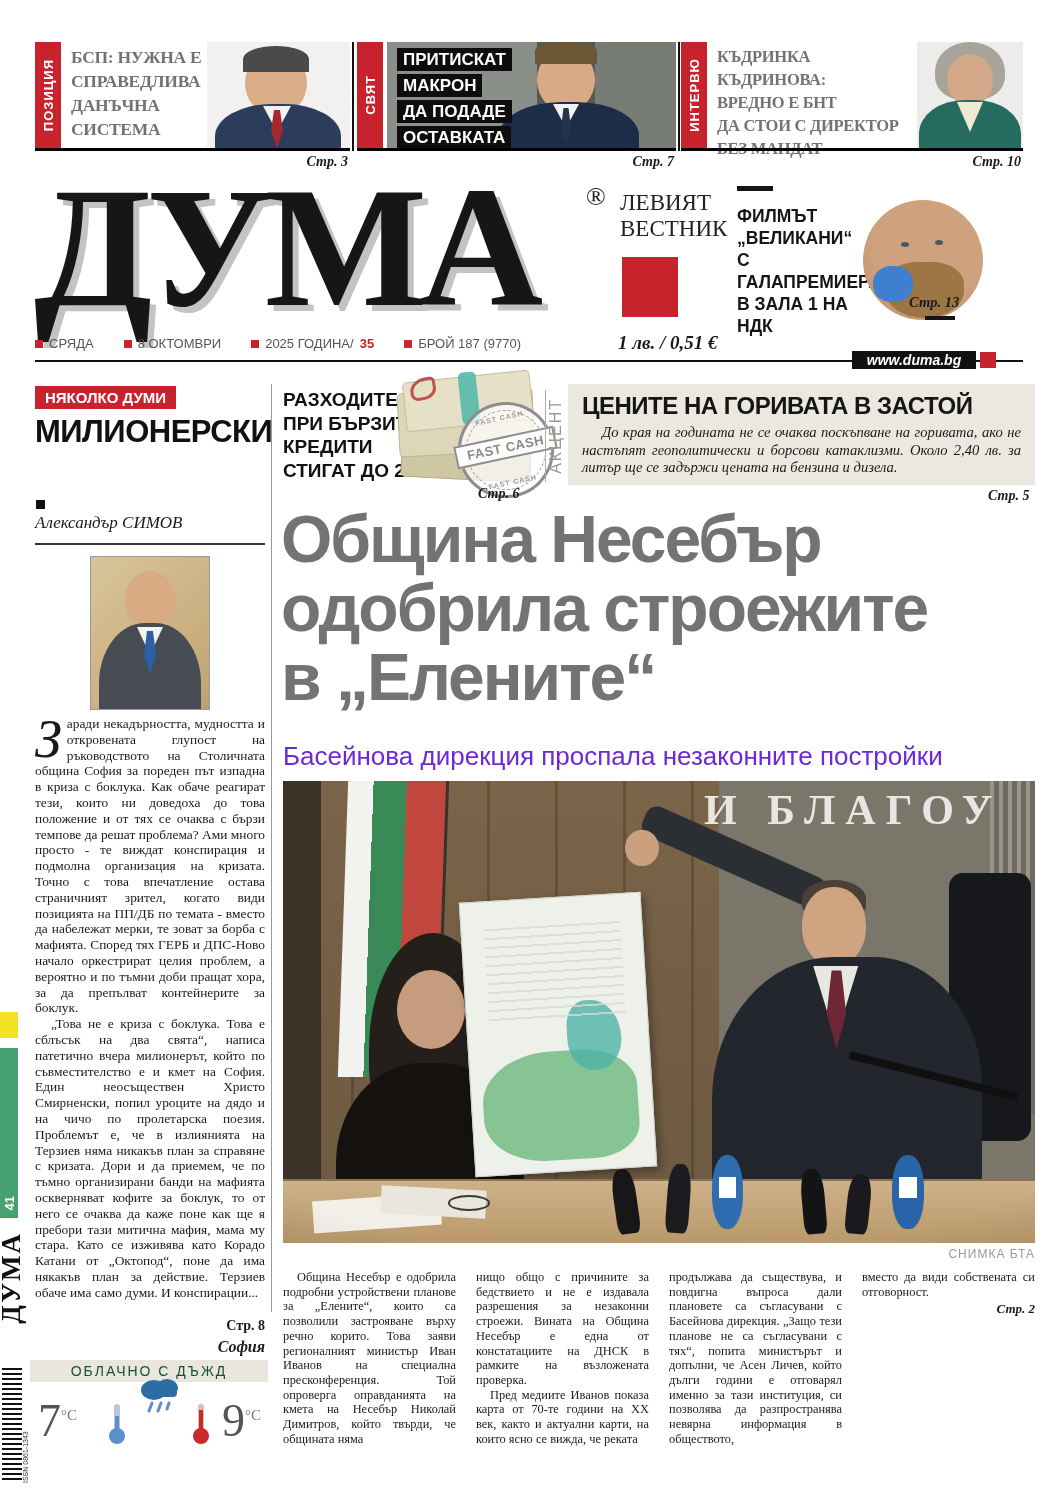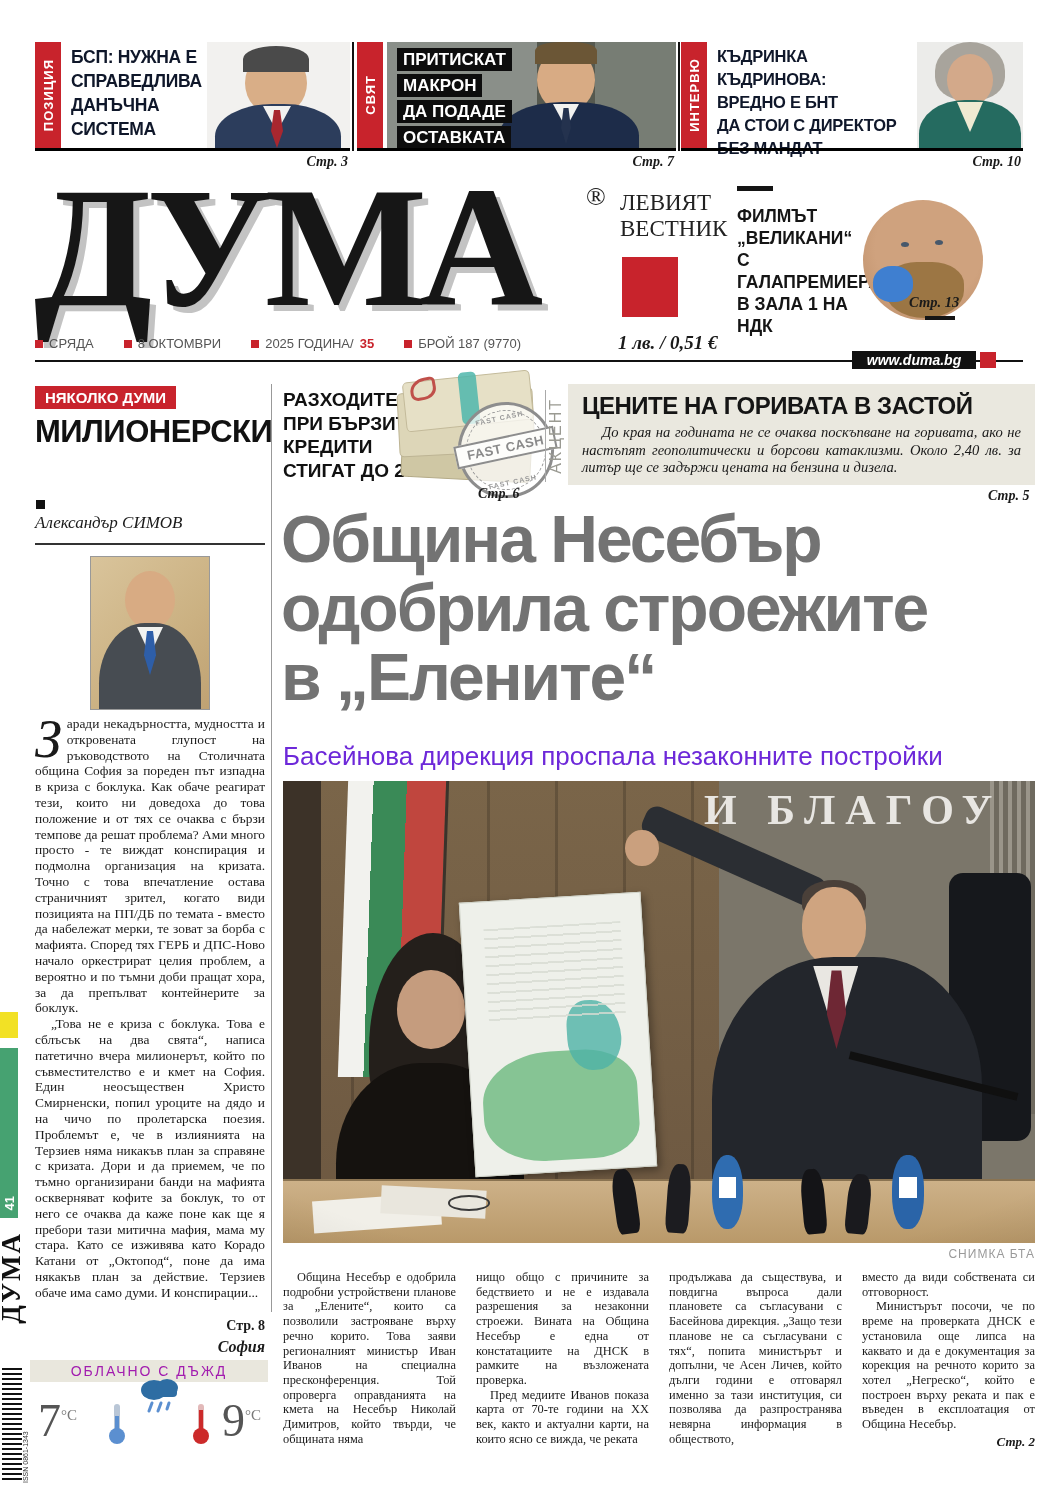--- a/index.html
+++ b/index.html
@@ -8,22 +8,22 @@
   .abs{position:absolute;}
 
   
   .teaser{position:absolute;top:42px;height:130px;}
   .t1{left:35px;width:315px;} .t2{left:357px;width:319px;} .t3{left:681px;width:342px;}
   .t-divider{position:absolute;top:42px;width:2px;height:109px;background:#111;}
   .tag{position:absolute;left:0;top:0;width:26px;height:106px;background:#c8232c;
        display:flex;align-items:center;justify-content:center;}
   .tag span{writing-mode:vertical-rl;transform:rotate(180deg);color:#fff;
        font-family:"Liberation Sans",sans-serif;font-weight:bold;font-size:13px;letter-spacing:1px;}
-  .t-head{position:absolute;left:36px;top:3px;font-family:Liberation Sans, sans-serif;
-       font-weight:bold;font-size:17.5px;line-height:24px;letter-spacing:-0.3px;color:#0f172a;}
+  .t-head{position:absolute;left:36px;top:3px;font-family:Liberation Serif, serif;
+       font-weight:bold;font-size:17.5px;line-height:24px;letter-spacing:-0.3px;color:#737373;}
   .t-photo{position:absolute;top:0;height:106px;overflow:hidden;}
   .t-line{position:absolute;left:0;right:0;top:106px;height:3px;background:#000;}
   .t-page{position:absolute;right:2px;top:112px;font-weight:bold;font-style:italic;font-size:14px;}
   .strip-line{display:block;background:#0d0d0d;color:#fff;padding:1.5px 6px;margin-bottom:3px;
        width:max-content;font-family:"Liberation Sans",sans-serif;font-weight:bold;font-size:17px;}
   
   .head-sh{position:absolute;border-radius:50%;}
   .body-sh{position:absolute;border-radius:45% 45% 0 0 / 70% 70% 0 0;}
   .shirt-sh{position:absolute;clip-path:polygon(0 0,100% 0,50% 100%);background:#f2f2f0;}
   .tie-sh{position:absolute;clip-path:polygon(25% 0,75% 0,100% 55%,50% 100%,0 55%);}
@@ -88,21 +88,21 @@
   .dropcap{float:left;font-size:54px;line-height:42px;padding:2px 5px 0 0;font-style:italic;}
   .oped-body p{margin:0;}
   .oped-body p.p2{text-indent:16px;}
   .oped-page{position:absolute;left:35px;top:1318px;width:230px;text-align:right;
         font-weight:bold;font-size:14px;}
 
   
   .w-city{position:absolute;left:35px;top:1338px;width:230px;text-align:right;
         font-weight:bold;font-style:italic;font-size:16px;}
   .w-bar{position:absolute;left:30px;top:1360px;width:238px;height:22px;background:#e9e7dd;
-        color:#a21caf;text-align:center;line-height:22px;letter-spacing:2px;font-size:14px;
+        color:#14532d;text-align:center;line-height:22px;letter-spacing:2px;font-size:14px;
         font-family:"Liberation Sans",sans-serif;}
   .w-temp{position:absolute;font-size:46px;color:#555;line-height:1;}
   .w-temp sup{font-size:15px;color:#777;}
   .wicon{position:absolute;}
 
   
   .credit-head{position:absolute;left:283px;top:388px;font-family:"Liberation Sans",sans-serif;
         font-weight:bold;font-size:19px;line-height:23.5px;color:#111;}
   .money{position:absolute;left:396px;top:374px;width:152px;height:116px;}
   .note{position:absolute;border-radius:5px;}
@@ -409,18 +409,17 @@
     </div>
     <div class="col">
       <p>нищо общо с причините за бедствието и не е издавала разрешения за незаконни строежи. Вината на Община Несебър е една от констатациите на ДНСК в рамките на възложената проверка.</p>
       <p class="ind">Пред медиите Иванов показа карта от 70-те години на ХХ век, както и актуални карти, на които ясно се вижда, че реката</p>
     </div>
     <div class="col">
       <p>продължава да съществува, и повдигна въпроса дали плановете са съгласувани с Басейнова дирекция. „Защо тези планове не са съгласувани с тях“, попита министърът и допълни, че Асен Личев, който дълги години е отговарял именно за тази институция, си позволява да разпространява невярна информация в обществото,</p>
     </div>
     <div class="col">
       <p>вместо да види собствената си отговорност.</p>
-      <p class="ind">Министърът посочи, че по време на проверката ДНСК е установила още липса на каквато и да е документация за корекция на речното корито за хотел „Негреско“, който е построен върху реката и пак е въведен в експлоатация от Община Несебър.</p>
       <div class="col-page">Стр. 2</div>
     </div>
   </div>
 
 </div>
 
 </body></html>

